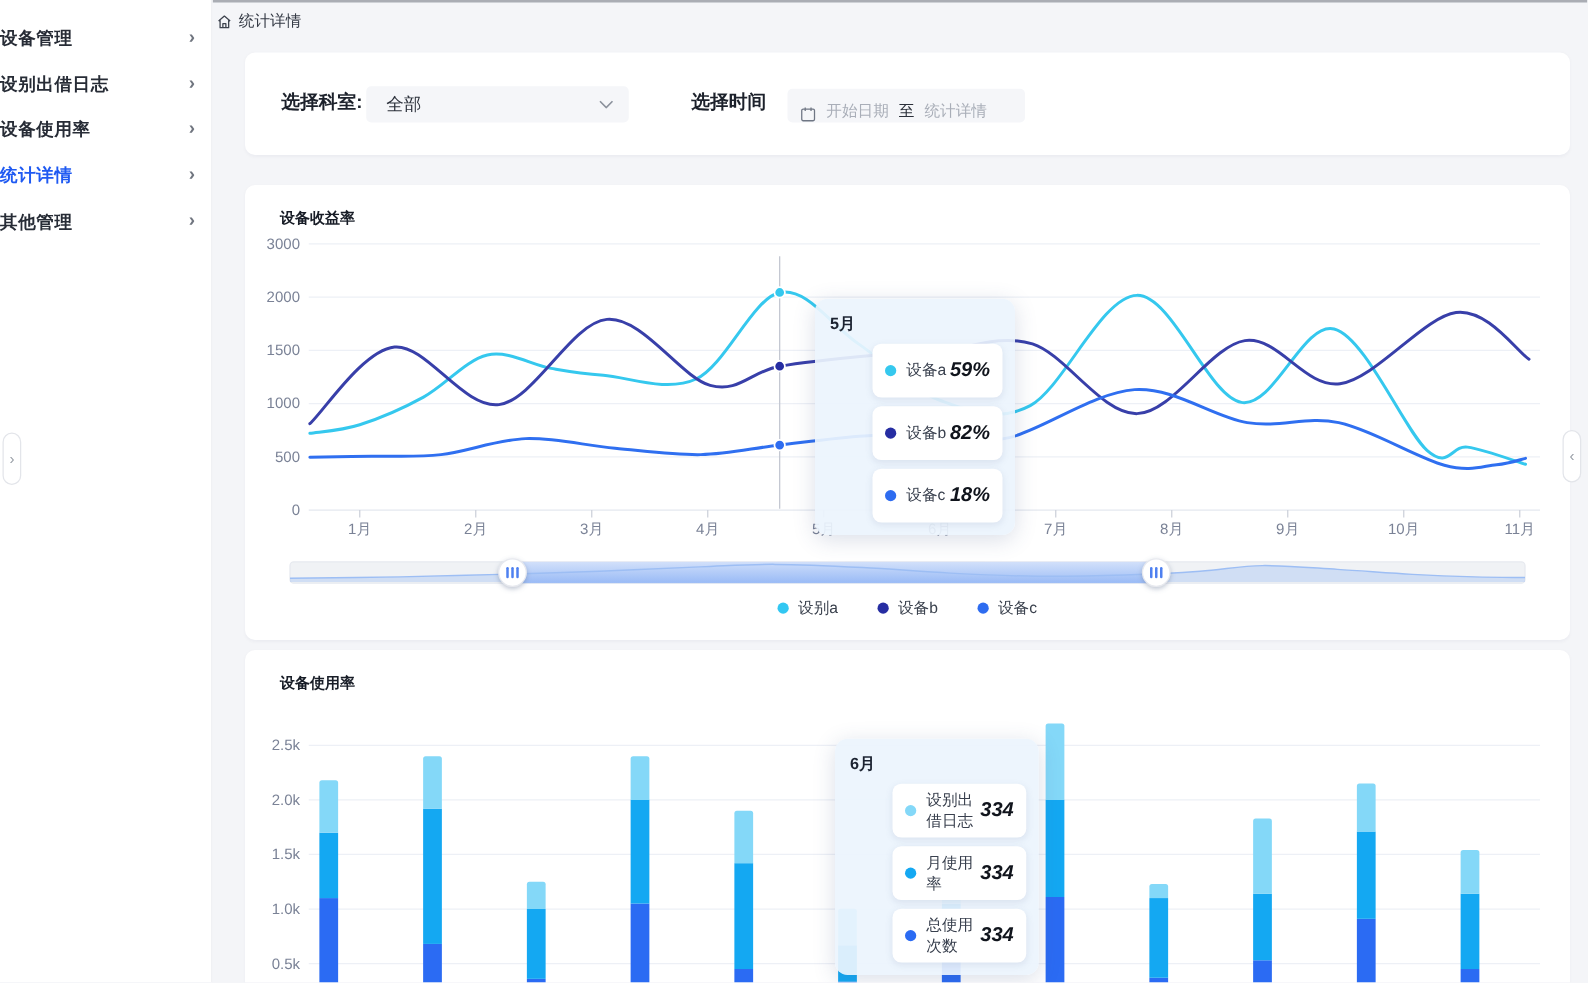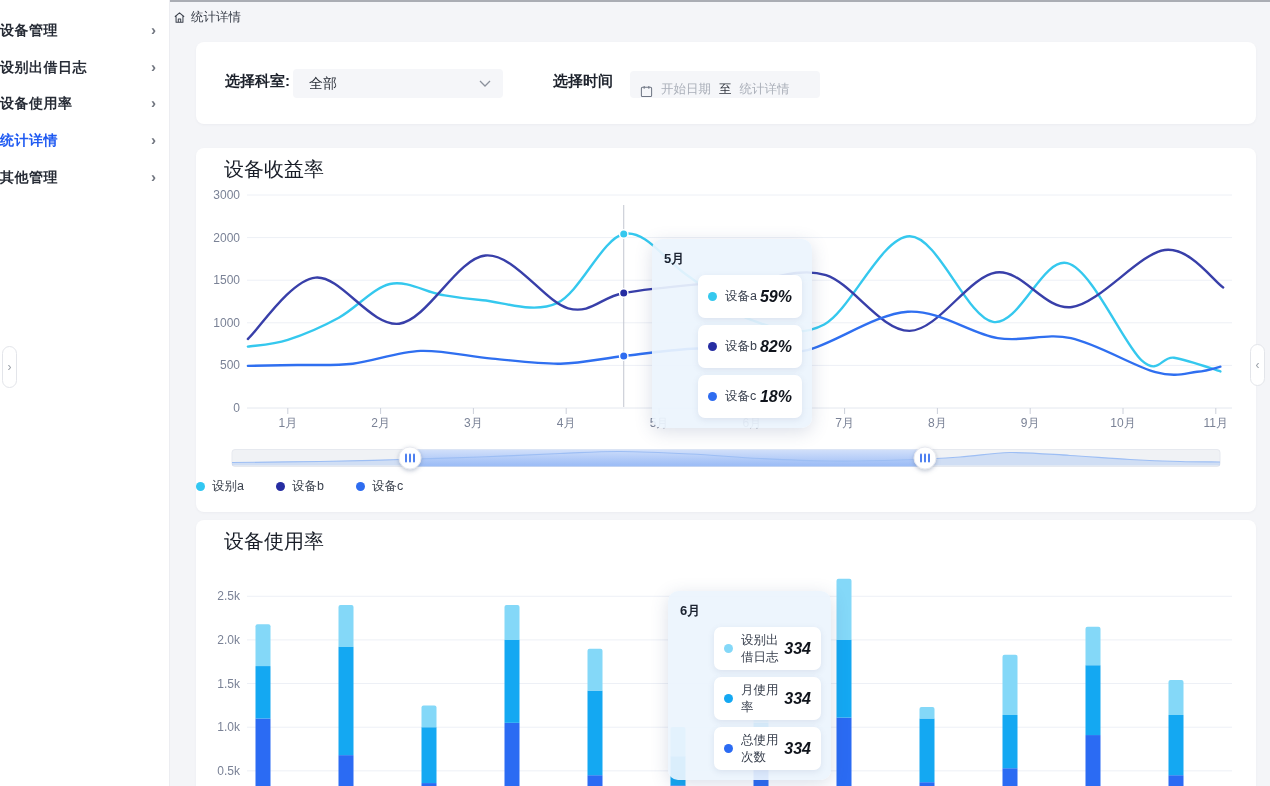--- a/index.html
+++ b/index.html
@@ -39,25 +39,25 @@
   .select-box { position:absolute; left:97px; top:27px; width:210px; height:29px; background:#f5f6f9;
                 border-radius:4px; display:flex; align-items:center; padding:0 12px 0 16px;
                 font-size:14px; color:#2b303a; cursor:pointer; }
   .select-box .val { flex:1; }
   .date-box { position:absolute; left:434px; top:29px; width:190px; height:27px; background:#f5f6f9;
               border-radius:4px; display:flex; align-items:flex-end; padding:0 10px; gap:8px;
               font-size:12.5px; cursor:pointer; }
   .date-box .ph { color:#a9aeb8; }
   .date-box .to { color:#2b303a; }
 
-  .chart-title { position:absolute; left:28px; top:8px; font-size:20px; font-weight:400; color:#181d27; }
+  .chart-title { position:absolute; left:28px; top:18px; font-size:12px; font-weight:700; color:#181d27; }
 
   svg.plot { position:absolute; left:0; top:0; }
 
-  .legend { position:absolute; left:0; top:330px; width:1060px; display:flex; 
+  .legend { position:absolute; left:0; top:330px; width:1060px; display:flex; justify-content:center;
             gap:32px; }
   .legend-item { display:flex; align-items:center; gap:7px; font-size:12.5px; color:#3a414d; cursor:pointer; }
   .legend-item .dot { width:9px; height:9px; border-radius:50%; }
 
   
   .tooltip { position:absolute; background:rgba(236,244,253,.92); border-radius:10px;
              padding:9px 10px 10px 10px; box-shadow:0 4px 18px rgba(55,80,130,.18); z-index:8; }
   .tooltip .tt-title { font-size:13px; font-weight:700; color:#1b2230; margin:2px 0 4px 2px; }
   .tt-row { background:#fff; border-radius:7px; height:43px; display:flex; align-items:center;
             padding:0 10px; margin-top:7px; box-shadow:0 2px 6px rgba(90,110,150,.13);margin-left:36px; }

